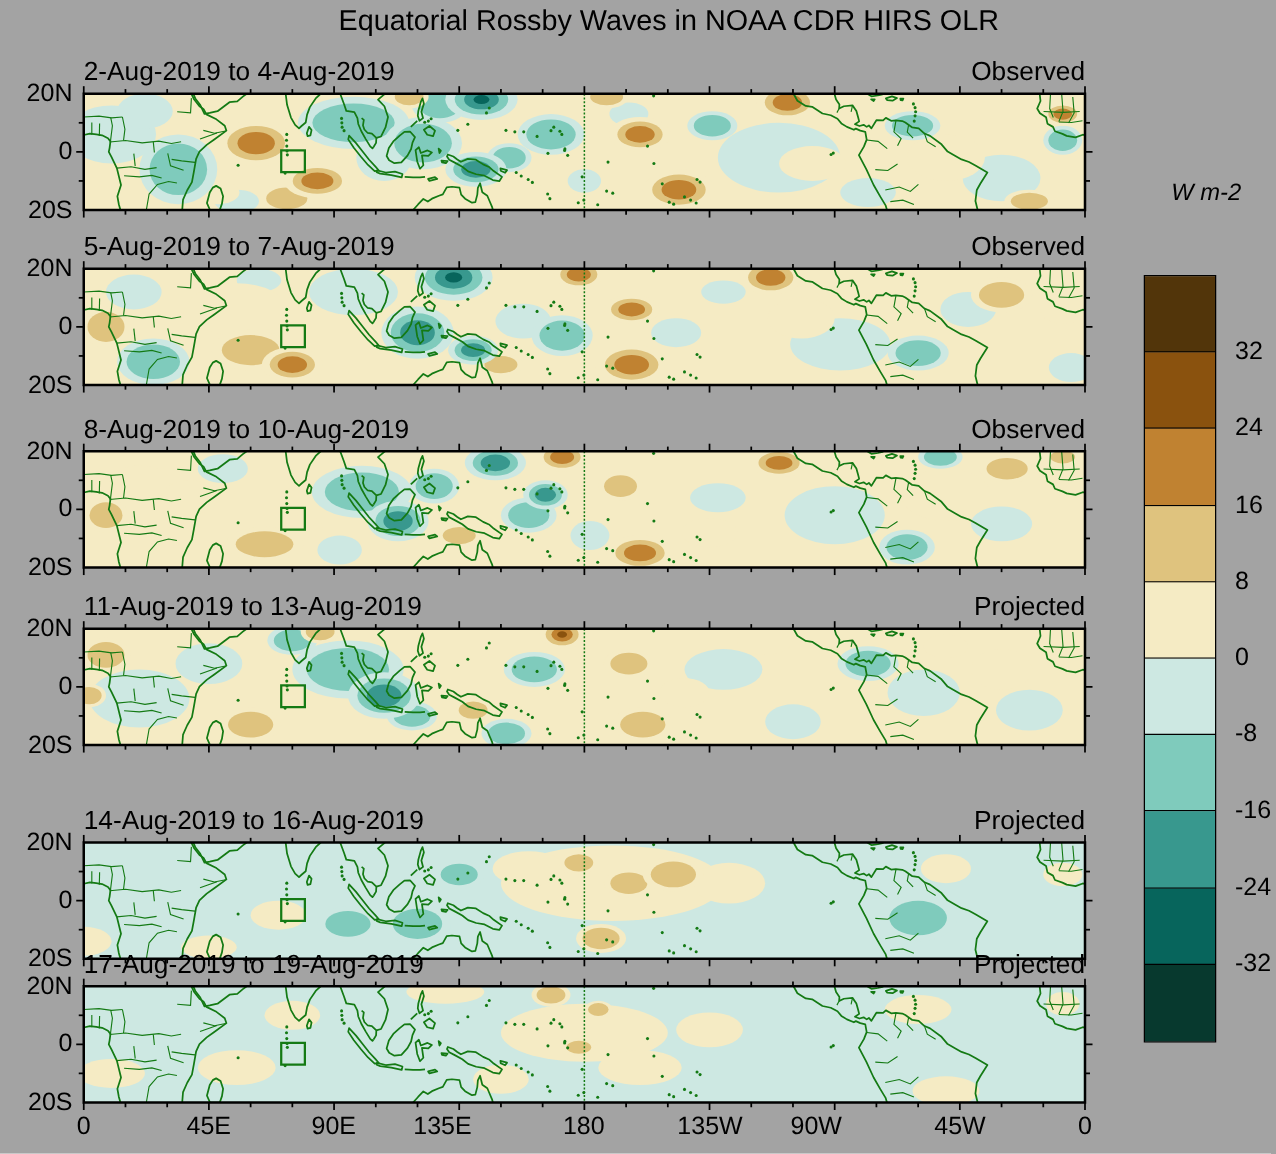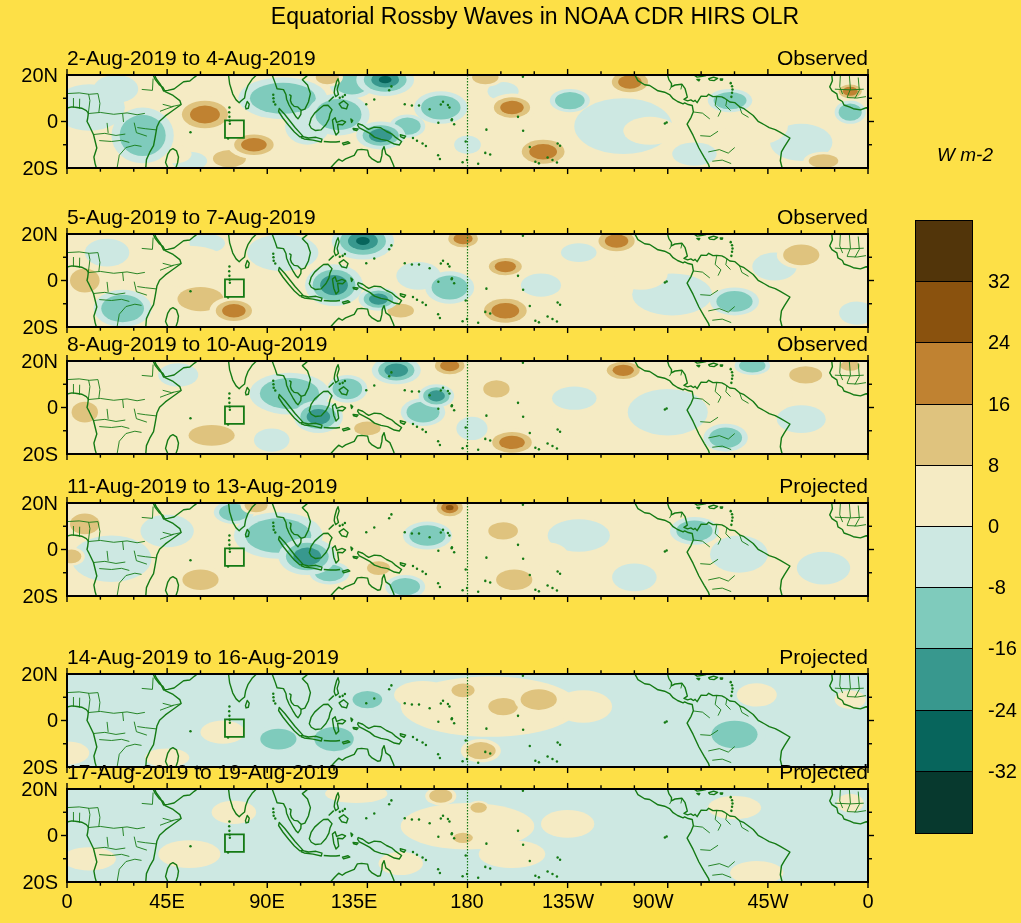--- a/index.html
+++ b/index.html
@@ -1,17 +1,17 @@
 <!DOCTYPE html>
 <html><head>
 <meta charset="utf-8">
 <style>
   html,body{margin:0;padding:0;background:#ffffff;}
   body{font-family:"Liberation Sans","DejaVu Sans",sans-serif;color:#000;}
-  #fig{position:relative;width:1021px;height:923px;background:#fde047;overflow:hidden;}
+  #fig{position:relative;width:1021px;height:923px;background:#a3a3a3;overflow:hidden;}
   #title{position:absolute;left:120px;top:3px;width:830px;text-align:center;font-size:23px;}
   .panel{position:absolute;left:0;width:1021px;height:143px;}
   .phead{position:absolute;left:67px;top:1px;width:801px;display:flex;justify-content:space-between;font-size:21px;}
   .map{position:absolute;left:67px;top:30px;width:801px;height:93px;overflow:visible;}
   .ylab{position:absolute;left:0;width:58px;text-align:right;font-size:20px;line-height:22px;}
   .ylab.t{top:19px}.ylab.m{top:65px}.ylab.b{top:112px}
   .xlab{position:absolute;top:890px;font-size:20px;transform:translateX(-50%);}
   #cbar-title{position:absolute;left:920px;top:144px;width:90px;text-align:center;font-size:19px;font-style:italic;}
   #cbar{position:absolute;left:915px;top:220px;width:56px;height:612px;border:1px solid #000;box-sizing:content-box;}
   #cbar .cell{width:100%;height:61.2px;border-bottom:1px solid #000;box-sizing:border-box;}
@@ -283,21 +283,21 @@
           <line x1="360" y1="10" x2="361.8" y2="10" stroke="#000" stroke-width="1.4" vector-effect="non-scaling-stroke"></line>
           <line x1="0" y1="20" x2="-2.7" y2="20" stroke="#000" stroke-width="1.4" vector-effect="non-scaling-stroke"></line>
           <line x1="360" y1="20" x2="362.7" y2="20" stroke="#000" stroke-width="1.4" vector-effect="non-scaling-stroke"></line>
           <line x1="0" y1="30" x2="-1.8" y2="30" stroke="#000" stroke-width="1.4" vector-effect="non-scaling-stroke"></line>
           <line x1="360" y1="30" x2="361.8" y2="30" stroke="#000" stroke-width="1.4" vector-effect="non-scaling-stroke"></line>
         </g>
         <rect x="0" y="0" width="360" height="40" fill="none" stroke="#000" stroke-width="2" vector-effect="non-scaling-stroke"></rect>
       </svg>
   </div>
 
-  <div class="panel" style="top:204px">
+  <div class="panel" style="top:185px">
     <div class="phead">
       <span>5-Aug-2019 to 7-Aug-2019</span>
       <span>Observed</span>
     </div>
     <span class="ylab t">20N</span>
     <span class="ylab m">0</span>
     <span class="ylab b">20S</span>
     <svg class="map" viewBox="0 0 360 40" preserveAspectRatio="none">
         <defs>
           <clipPath id="clip1">

